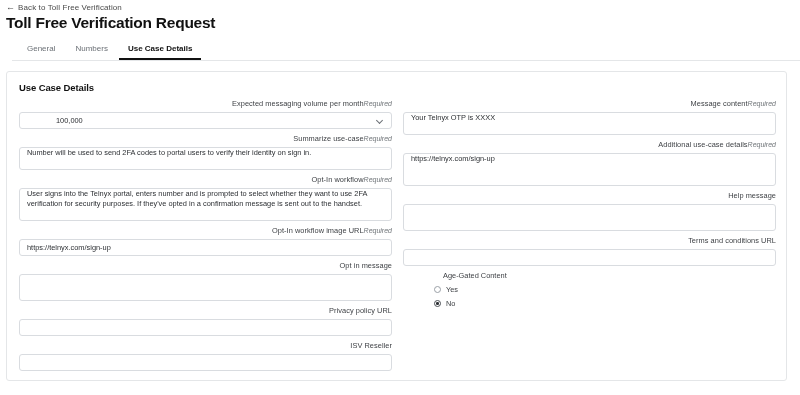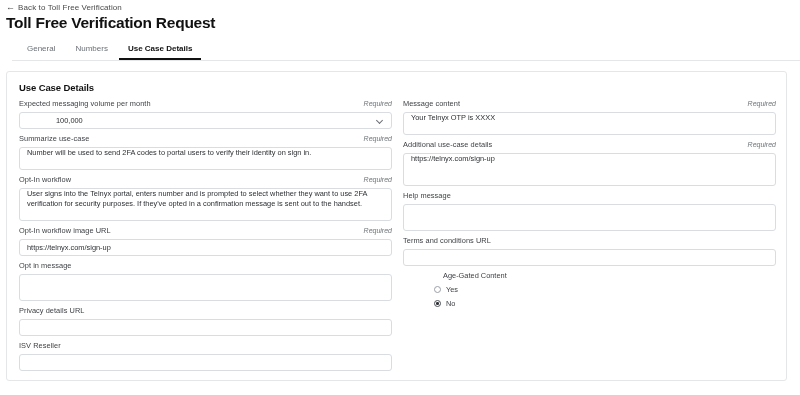--- a/index.html
+++ b/index.html
@@ -115,21 +115,21 @@
   .col {
     width: 373px;
     display: flex;
     flex-direction: column;
   }
 
   .field { margin-bottom: 5px; }
 
   .field-head {
     display: flex;
-    justify-content: space-between;
+    justify-content: flex-end;
     align-items: baseline;
     margin-bottom: 3px;
     height: 10px;
   }
   .field-label {
     font-size: 7.4px;
     color: #3c3f43;
     letter-spacing: .05px;
   }
   .field-required {
@@ -296,21 +296,21 @@
         <div class="field">
           <div class="field-head">
             <span class="field-label">Opt in message</span>
             <span class="field-required"></span>
           </div>
           <textarea class="textarea ta-3" style=""></textarea>
         </div>
 
         <div class="field">
           <div class="field-head">
-            <span class="field-label">Privacy details URL</span>
+            <span class="field-label">Privacy policy URL</span>
             <span class="field-required"></span>
           </div>
           <input class="input" type="text" value="" style="">
         </div>
 
         <div class="field">
           <div class="field-head">
             <span class="field-label">ISV Reseller</span>
             <span class="field-required"></span>
           </div>

